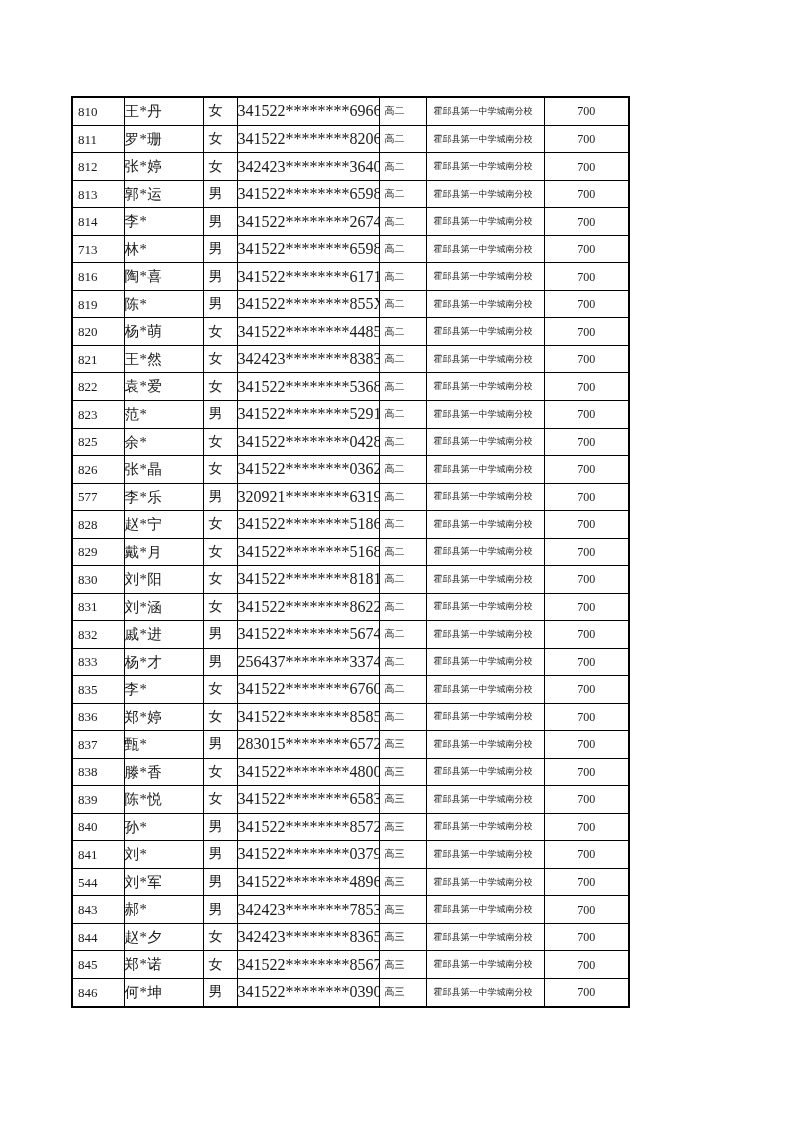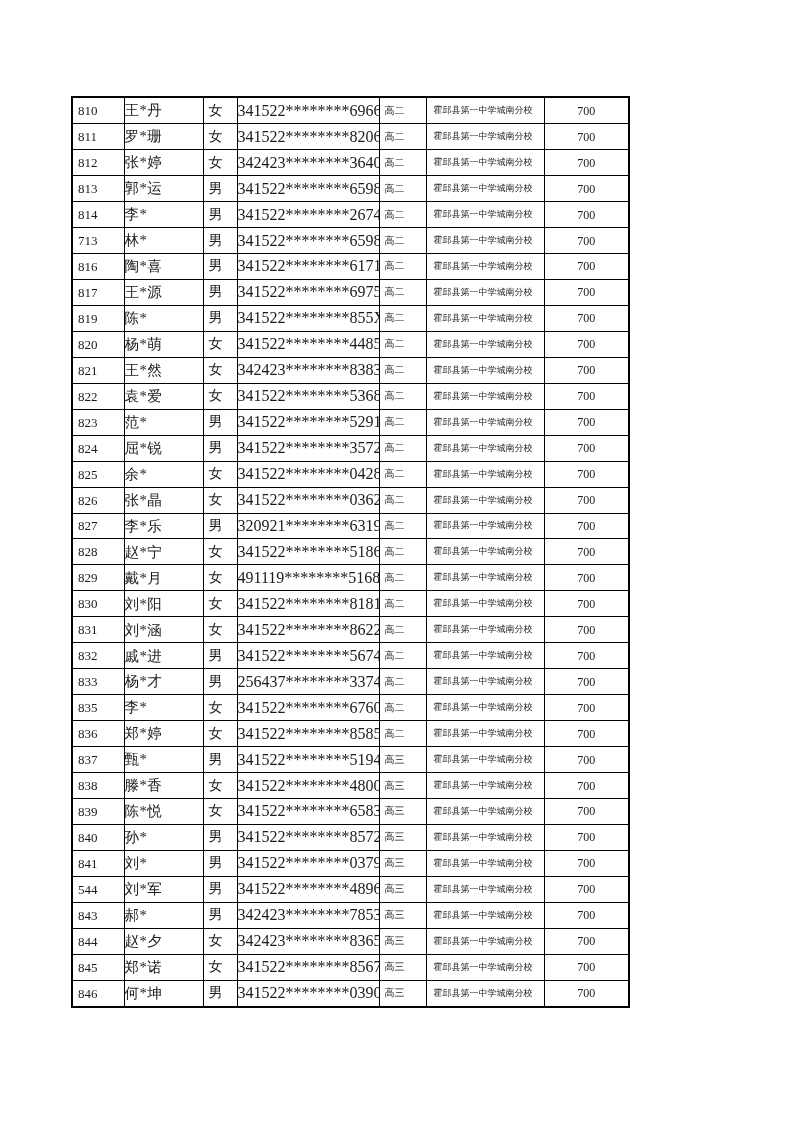--- a/index.html
+++ b/index.html
@@ -109,29 +109,20 @@
         <tr>
           <td class="col-no">816</td>
           <td class="col-name">陶*喜</td>
           <td class="col-gender">男</td>
           <td class="col-id_number">341522********6171</td>
           <td class="col-grade">高二</td>
           <td class="col-school">霍邱县第一中学城南分校</td>
           <td class="col-amount">700</td>
         </tr>
         <tr>
-          <td class="col-no">817</td>
-          <td class="col-name">王*源</td>
-          <td class="col-gender">男</td>
-          <td class="col-id_number">341522********6975</td>
-          <td class="col-grade">高二</td>
-          <td class="col-school">霍邱县第一中学城南分校</td>
-          <td class="col-amount">700</td>
-        </tr>
-        <tr>
           <td class="col-no">819</td>
           <td class="col-name">陈*</td>
           <td class="col-gender">男</td>
           <td class="col-id_number">341522********855X</td>
           <td class="col-grade">高二</td>
           <td class="col-school">霍邱县第一中学城南分校</td>
           <td class="col-amount">700</td>
         </tr>
         <tr>
           <td class="col-no">820</td>
@@ -163,69 +154,60 @@
         <tr>
           <td class="col-no">823</td>
           <td class="col-name">范*</td>
           <td class="col-gender">男</td>
           <td class="col-id_number">341522********5291</td>
           <td class="col-grade">高二</td>
           <td class="col-school">霍邱县第一中学城南分校</td>
           <td class="col-amount">700</td>
         </tr>
         <tr>
-          <td class="col-no">824</td>
-          <td class="col-name">屈*锐</td>
-          <td class="col-gender">男</td>
-          <td class="col-id_number">341522********3572</td>
-          <td class="col-grade">高二</td>
-          <td class="col-school">霍邱县第一中学城南分校</td>
-          <td class="col-amount">700</td>
-        </tr>
-        <tr>
           <td class="col-no">825</td>
           <td class="col-name">余*</td>
           <td class="col-gender">女</td>
           <td class="col-id_number">341522********0428</td>
           <td class="col-grade">高二</td>
           <td class="col-school">霍邱县第一中学城南分校</td>
           <td class="col-amount">700</td>
         </tr>
         <tr>
           <td class="col-no">826</td>
           <td class="col-name">张*晶</td>
           <td class="col-gender">女</td>
           <td class="col-id_number">341522********0362</td>
           <td class="col-grade">高二</td>
           <td class="col-school">霍邱县第一中学城南分校</td>
           <td class="col-amount">700</td>
         </tr>
         <tr>
-          <td class="col-no">827</td>
+          <td class="col-no">577</td>
           <td class="col-name">李*乐</td>
           <td class="col-gender">男</td>
           <td class="col-id_number">320921********6319</td>
           <td class="col-grade">高二</td>
           <td class="col-school">霍邱县第一中学城南分校</td>
           <td class="col-amount">700</td>
         </tr>
         <tr>
           <td class="col-no">828</td>
           <td class="col-name">赵*宁</td>
           <td class="col-gender">女</td>
           <td class="col-id_number">341522********5186</td>
           <td class="col-grade">高二</td>
           <td class="col-school">霍邱县第一中学城南分校</td>
           <td class="col-amount">700</td>
         </tr>
         <tr>
           <td class="col-no">829</td>
           <td class="col-name">戴*月</td>
           <td class="col-gender">女</td>
-          <td class="col-id_number">491119********5168</td>
+          <td class="col-id_number">341522********5168</td>
           <td class="col-grade">高二</td>
           <td class="col-school">霍邱县第一中学城南分校</td>
           <td class="col-amount">700</td>
         </tr>
         <tr>
           <td class="col-no">830</td>
           <td class="col-name">刘*阳</td>
           <td class="col-gender">女</td>
           <td class="col-id_number">341522********8181</td>
           <td class="col-grade">高二</td>
@@ -274,21 +256,21 @@
           <td class="col-gender">女</td>
           <td class="col-id_number">341522********8585</td>
           <td class="col-grade">高二</td>
           <td class="col-school">霍邱县第一中学城南分校</td>
           <td class="col-amount">700</td>
         </tr>
         <tr>
           <td class="col-no">837</td>
           <td class="col-name">甄*</td>
           <td class="col-gender">男</td>
-          <td class="col-id_number">341522********5194</td>
+          <td class="col-id_number">283015********6572</td>
           <td class="col-grade">高三</td>
           <td class="col-school">霍邱县第一中学城南分校</td>
           <td class="col-amount">700</td>
         </tr>
         <tr>
           <td class="col-no">838</td>
           <td class="col-name">滕*香</td>
           <td class="col-gender">女</td>
           <td class="col-id_number">341522********4800</td>
           <td class="col-grade">高三</td>

